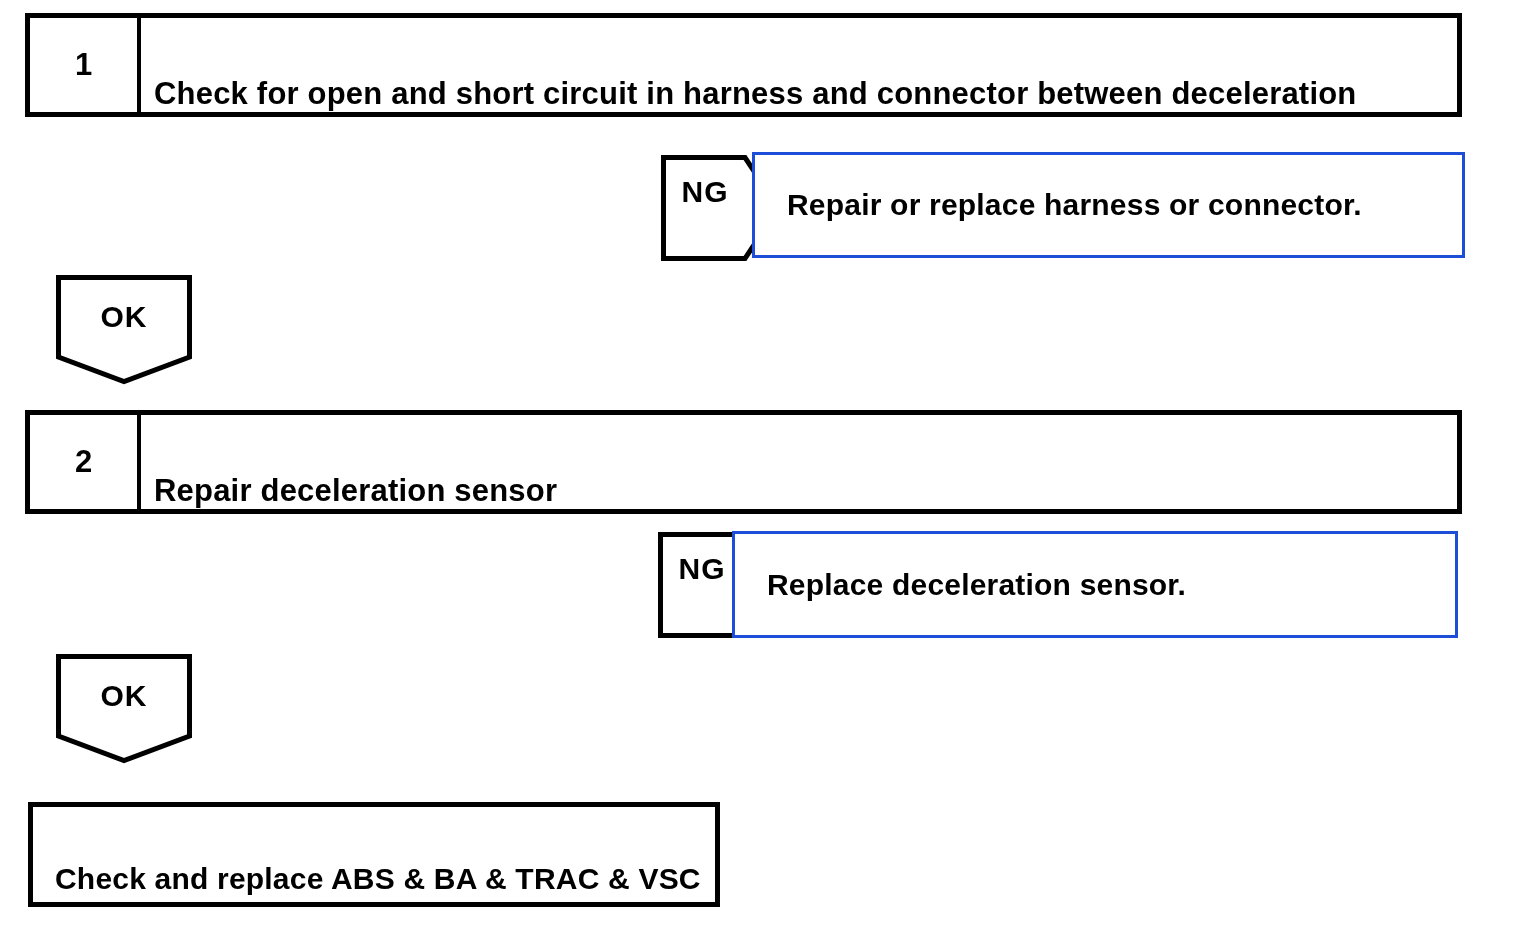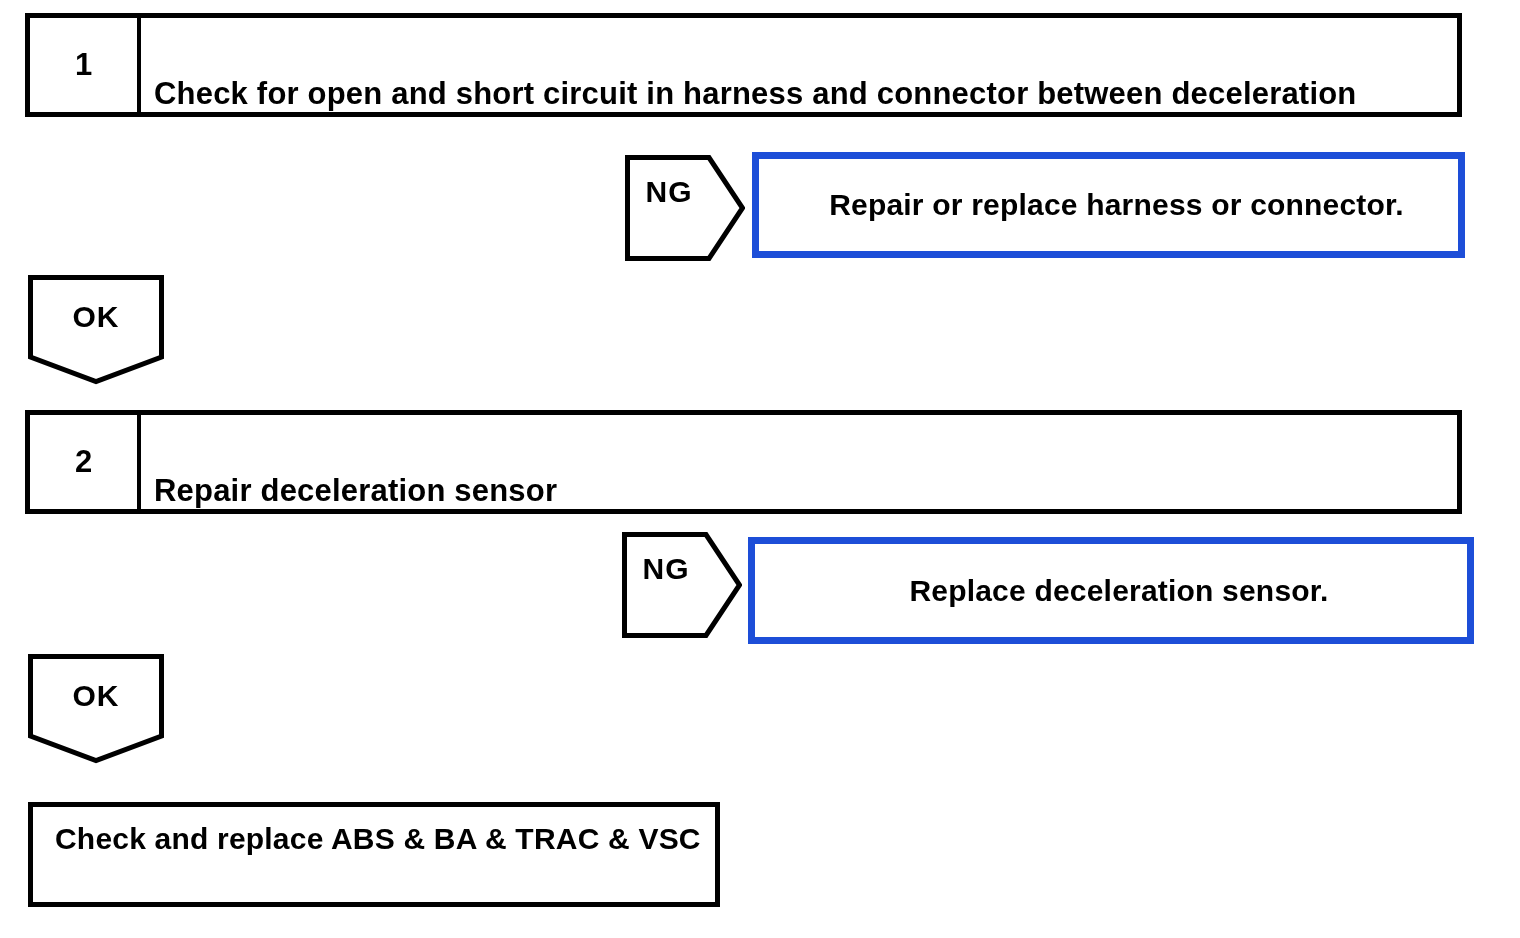--- a/index.html
+++ b/index.html
@@ -46,20 +46,21 @@
     line-height: 37px;
     letter-spacing: 0.2px;
   }
   .step-title .line { white-space: nowrap; }
 
   
   .ng-connector {
     position: absolute;
     width: 120px;
     height: 76px;
+    margin-left: 36px;
   }
   .ng-connector svg { display: block; }
   .ng-connector polygon {
     fill: #ffffff;
     stroke: #000000;
     stroke-width: 5px;
     stroke-linejoin: miter;
   }
   .ng-label {
     position: absolute;
@@ -70,20 +71,21 @@
     text-align: center;
     font-size: 30px;
     letter-spacing: 1px;
   }
 
   
   .ok-connector {
     position: absolute;
     width: 128px;
     height: 110px;
+    margin-left: 28px;
   }
   .ok-connector svg { display: block; }
   .ok-connector polygon {
     fill: #ffffff;
     stroke: #000000;
     stroke-width: 5px;
     stroke-linejoin: miter;
   }
   .ok-label {
     position: absolute;
@@ -95,43 +97,42 @@
     align-items: center;
     justify-content: center;
     font-size: 30px;
     letter-spacing: 1px;
   }
 
   
   .result-box {
     position: absolute;
     box-sizing: border-box;
-    border: 7px solid #1d4ed8;
+    border: 3px solid #1d4ed8;
     background: #fff;
     display: flex;
     align-items: center;
-    padding-left: 16px;
+    padding-left: 32px;
     font-size: 30px;
     letter-spacing: 0.2px;
-    justify-content: center;
   }
   .result-box .result-text { white-space: nowrap; }
 
   
   .final-box {
     position: absolute;
     box-sizing: border-box;
     border: 5px solid #000;
     background: #fff;
     padding: 14px 10px 0 22px;
     font-size: 30px;
     line-height: 36px;
     letter-spacing: 0.2px;
   }
-  .final-box .line { white-space: nowrap; }
+  .final-box .line { white-space: nowrap; margin-top: 40px; }
 </style>
 </head>
 <body>
 
 <div class="canvas">
 
   <div class="step-box" style="left:25px; top:13px; width:1437px; height:104px;">
     <div class="step-num">1</div>
     <div class="step-title">
       <div class="line">Check for open and short circuit in harness and connector between deceleration</div>
@@ -161,21 +162,21 @@
       <div class="line">Repair deceleration sensor</div>
     </div>
   </div>
 
   <div class="ng-connector" style="left:622px; top:532px;">
     <svg width="120" height="106" viewBox="0 0 120 106">
       <polygon points="2.5,2.5 84,2.5 117.5,53 84,103.5 2.5,103.5"></polygon>
     </svg>
     <span class="ng-label">NG</span>
   </div>
-  <div class="result-box" style="left:748px; top:531px; width:726px; height:107px;margin-top:6px;">
+  <div class="result-box" style="left:732px; top:531px; width:726px; height:107px;">
     <span class="result-text">Replace deceleration sensor.</span>
   </div>
 
   <div class="ok-connector" style="left:28px; top:654px;">
     <svg width="136" height="110" viewBox="0 0 136 110">
       <polygon points="2.5,2.5 133.5,2.5 133.5,82 68,106.5 2.5,82"></polygon>
     </svg>
     <span class="ok-label">OK</span>
   </div>
 

